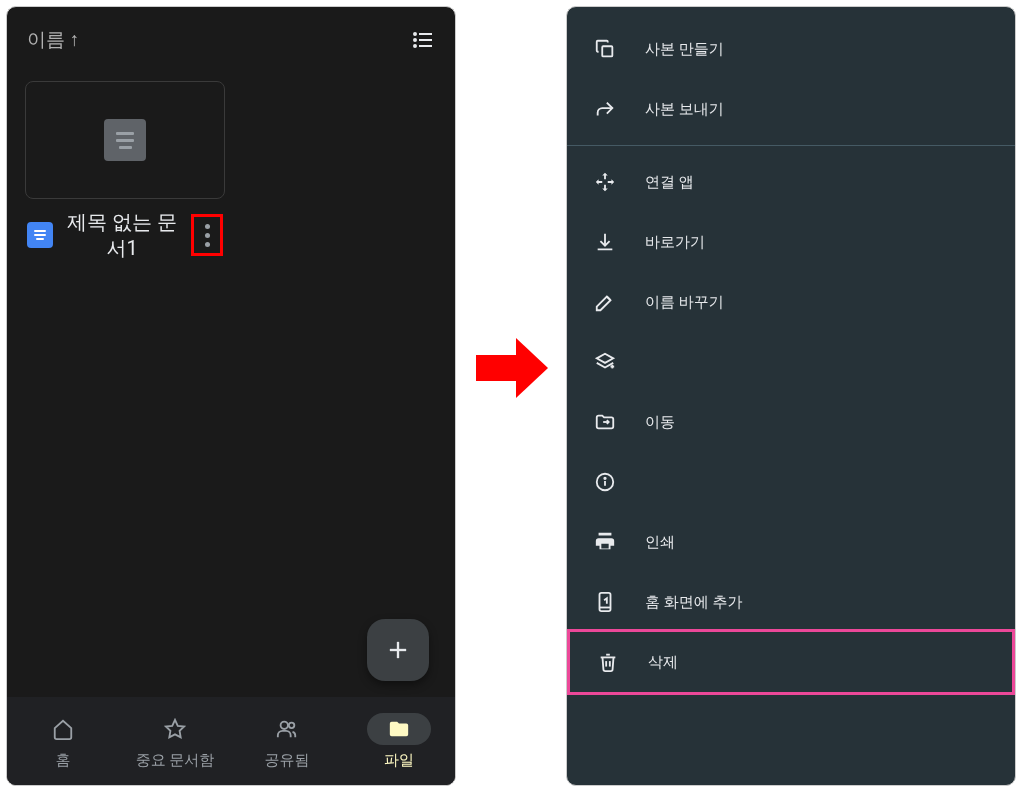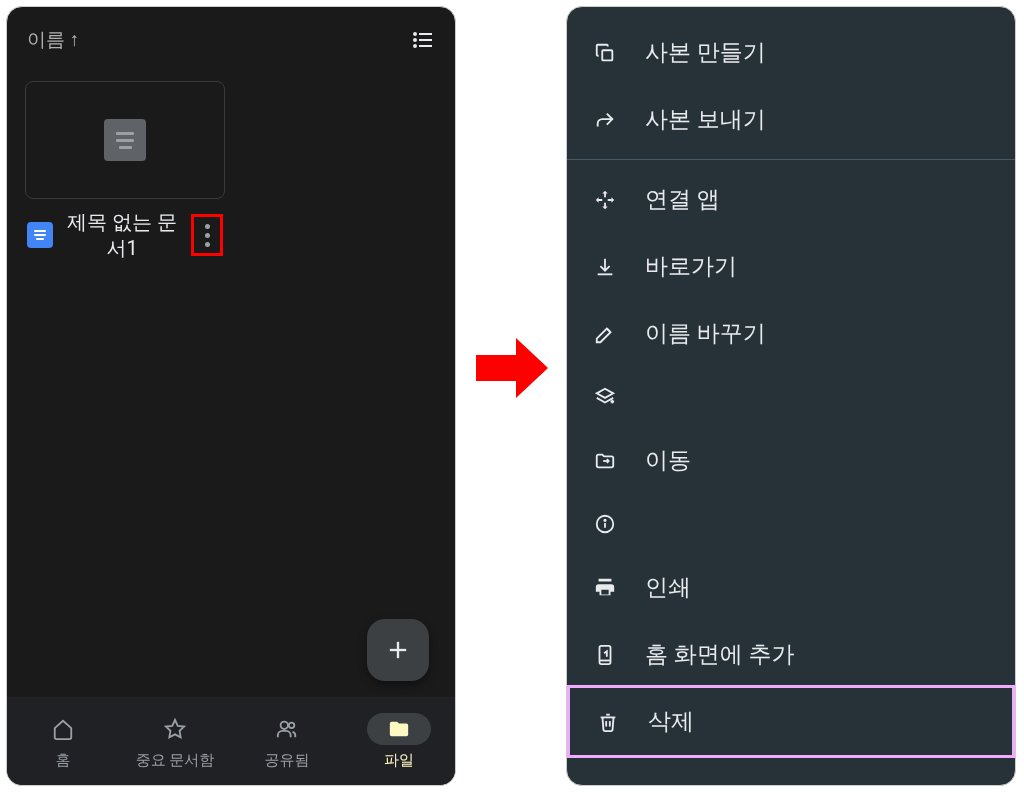--- a/index.html
+++ b/index.html
@@ -8,21 +8,21 @@
     font-family: -apple-system, BlinkMacSystemFont, "Segoe UI", Roboto, sans-serif;
     width: 1024px;
     height: 792px;
     position: relative;
   }
   .phone {
     position: absolute;
     width: 450px;
     height: 780px;
     background: #1a1a1a;
-    border-radius: 16px;
+    border-radius: 10px;
     border: 1px solid #ccc;
     overflow: hidden;
     color: #e8eaed;
   }
   .phone-left { left: 6px; top: 6px; background: #1a1a1a; }
   .phone-right { left: 566px; top: 6px; background: #263238; }
 
   
   .topbar {
     display: flex;
@@ -153,34 +153,34 @@
 
   
   .menu {
     padding: 12px 0;
   }
   .menu-item {
     display:flex;
     align-items:center;
     gap: 28px;
     padding: 18px 26px;
-    font-size: 23px;
+    font-size: 15px;
     color:#e8eaed;
   }
   .menu-icon {
     width: 24px; height:24px;
     display:flex; align-items:center; justify-content:center;
     color:#e8eaed;
     flex-shrink:0;
   }
   .menu-divider {
     height:1px; background:#455a64; margin: 6px 0;
   }
   .menu-item.highlighted {
-    border: 3px solid #f0abfc;
+    border: 3px solid #ec4899;
     margin: -3px 0;
   }
   svg { display:block; }
 </style>
 </head>
 <body>
 
 <div class="phone phone-left">
   <div class="topbar">
     <div class="sort-label">이름 ↑</div>

